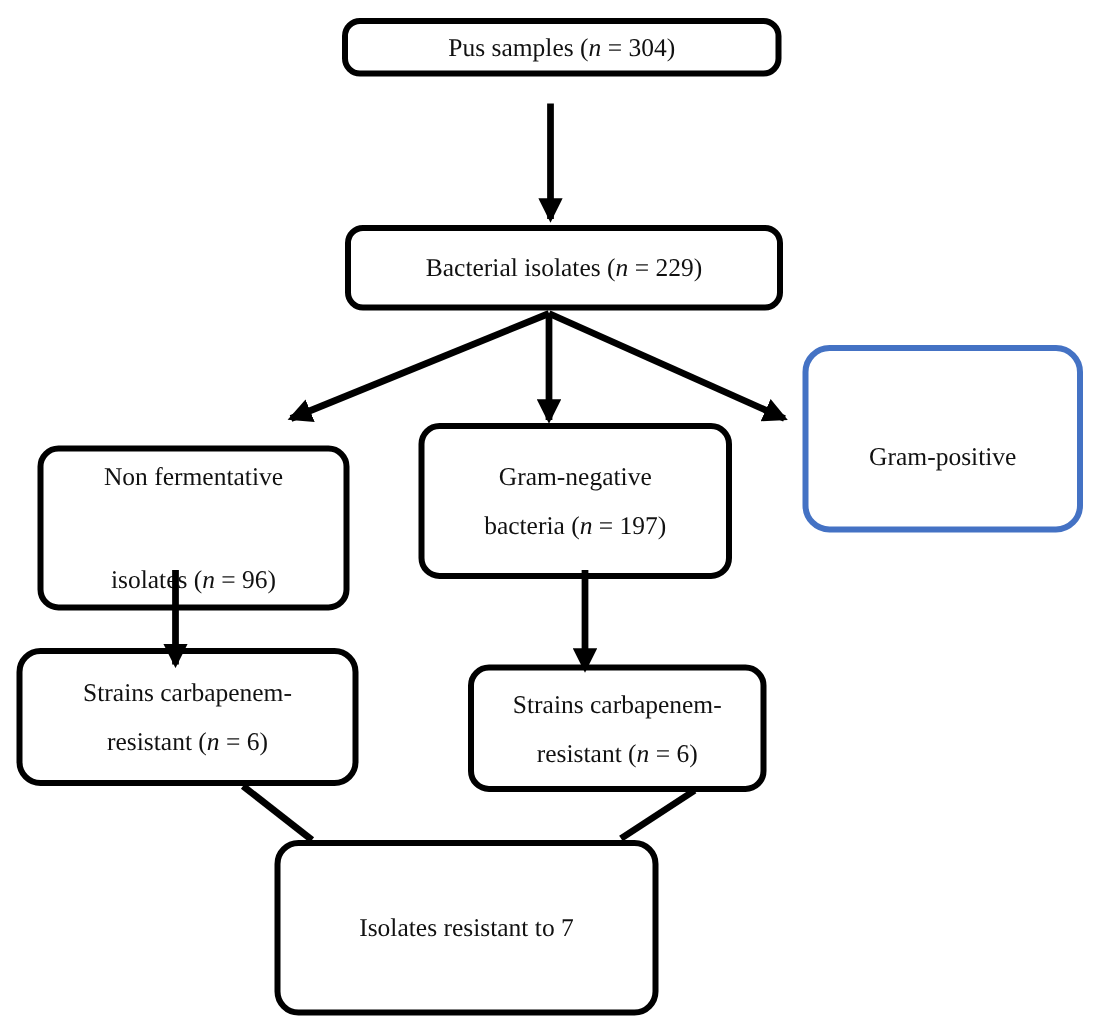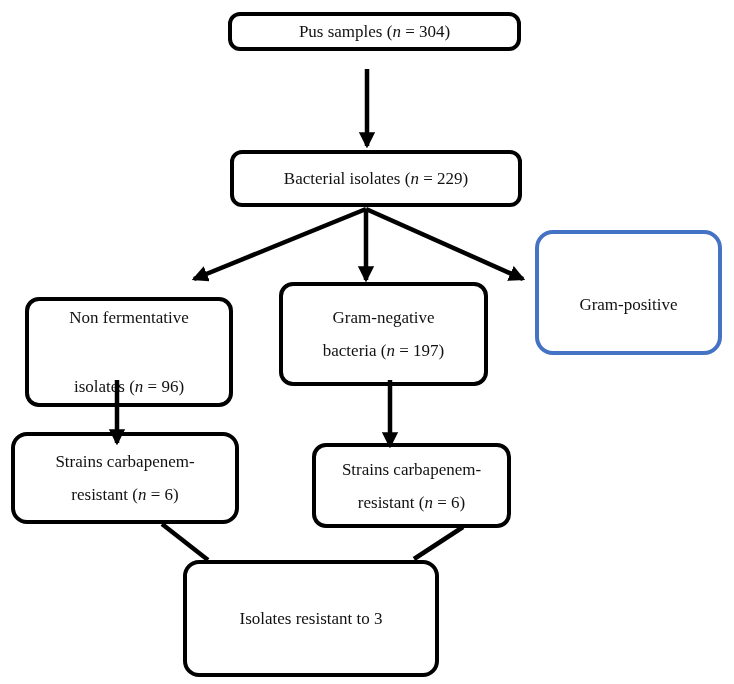--- a/index.html
+++ b/index.html
@@ -72,21 +72,21 @@
     </div>
   <div class="node" id="node-5">
       <div class="box-line"><span>Strains carbapenem-</span></div>
       <div class="box-line"><span>resistant (</span><i>n</i><span> = 6)</span></div>
     </div>
   <div class="node" id="node-6">
       <div class="box-line"><span>Strains carbapenem-</span></div>
       <div class="box-line"><span>resistant (</span><i>n</i><span> = 6)</span></div>
     </div>
   <div class="node" id="node-7">
-      <div class="box-line"><span>Isolates resistant to 3</span></div>
+      <div class="box-line"><span>Isolates resistant to 7</span></div>
     </div>
 
   <svg class="edges-layer" width="734" height="684" viewBox="0 0 734 684" xmlns="http://www.w3.org/2000/svg">
     <defs>
       <marker id="arrowhead" viewBox="0 0 10 10" refX="8.5" refY="5" markerWidth="3.6" markerHeight="3.6" orient="auto">
         <path d="M 0 0 L 10 5 L 0 10 z" fill="#000000"></path>
       </marker>
     </defs>
     <line x1="367" y1="69" x2="367" y2="146" stroke="#000" stroke-width="4.5" marker-end="url(#arrowhead)"></line>
     <line x1="366" y1="209" x2="194" y2="279" stroke="#000" stroke-width="4.5" marker-end="url(#arrowhead)"></line>

